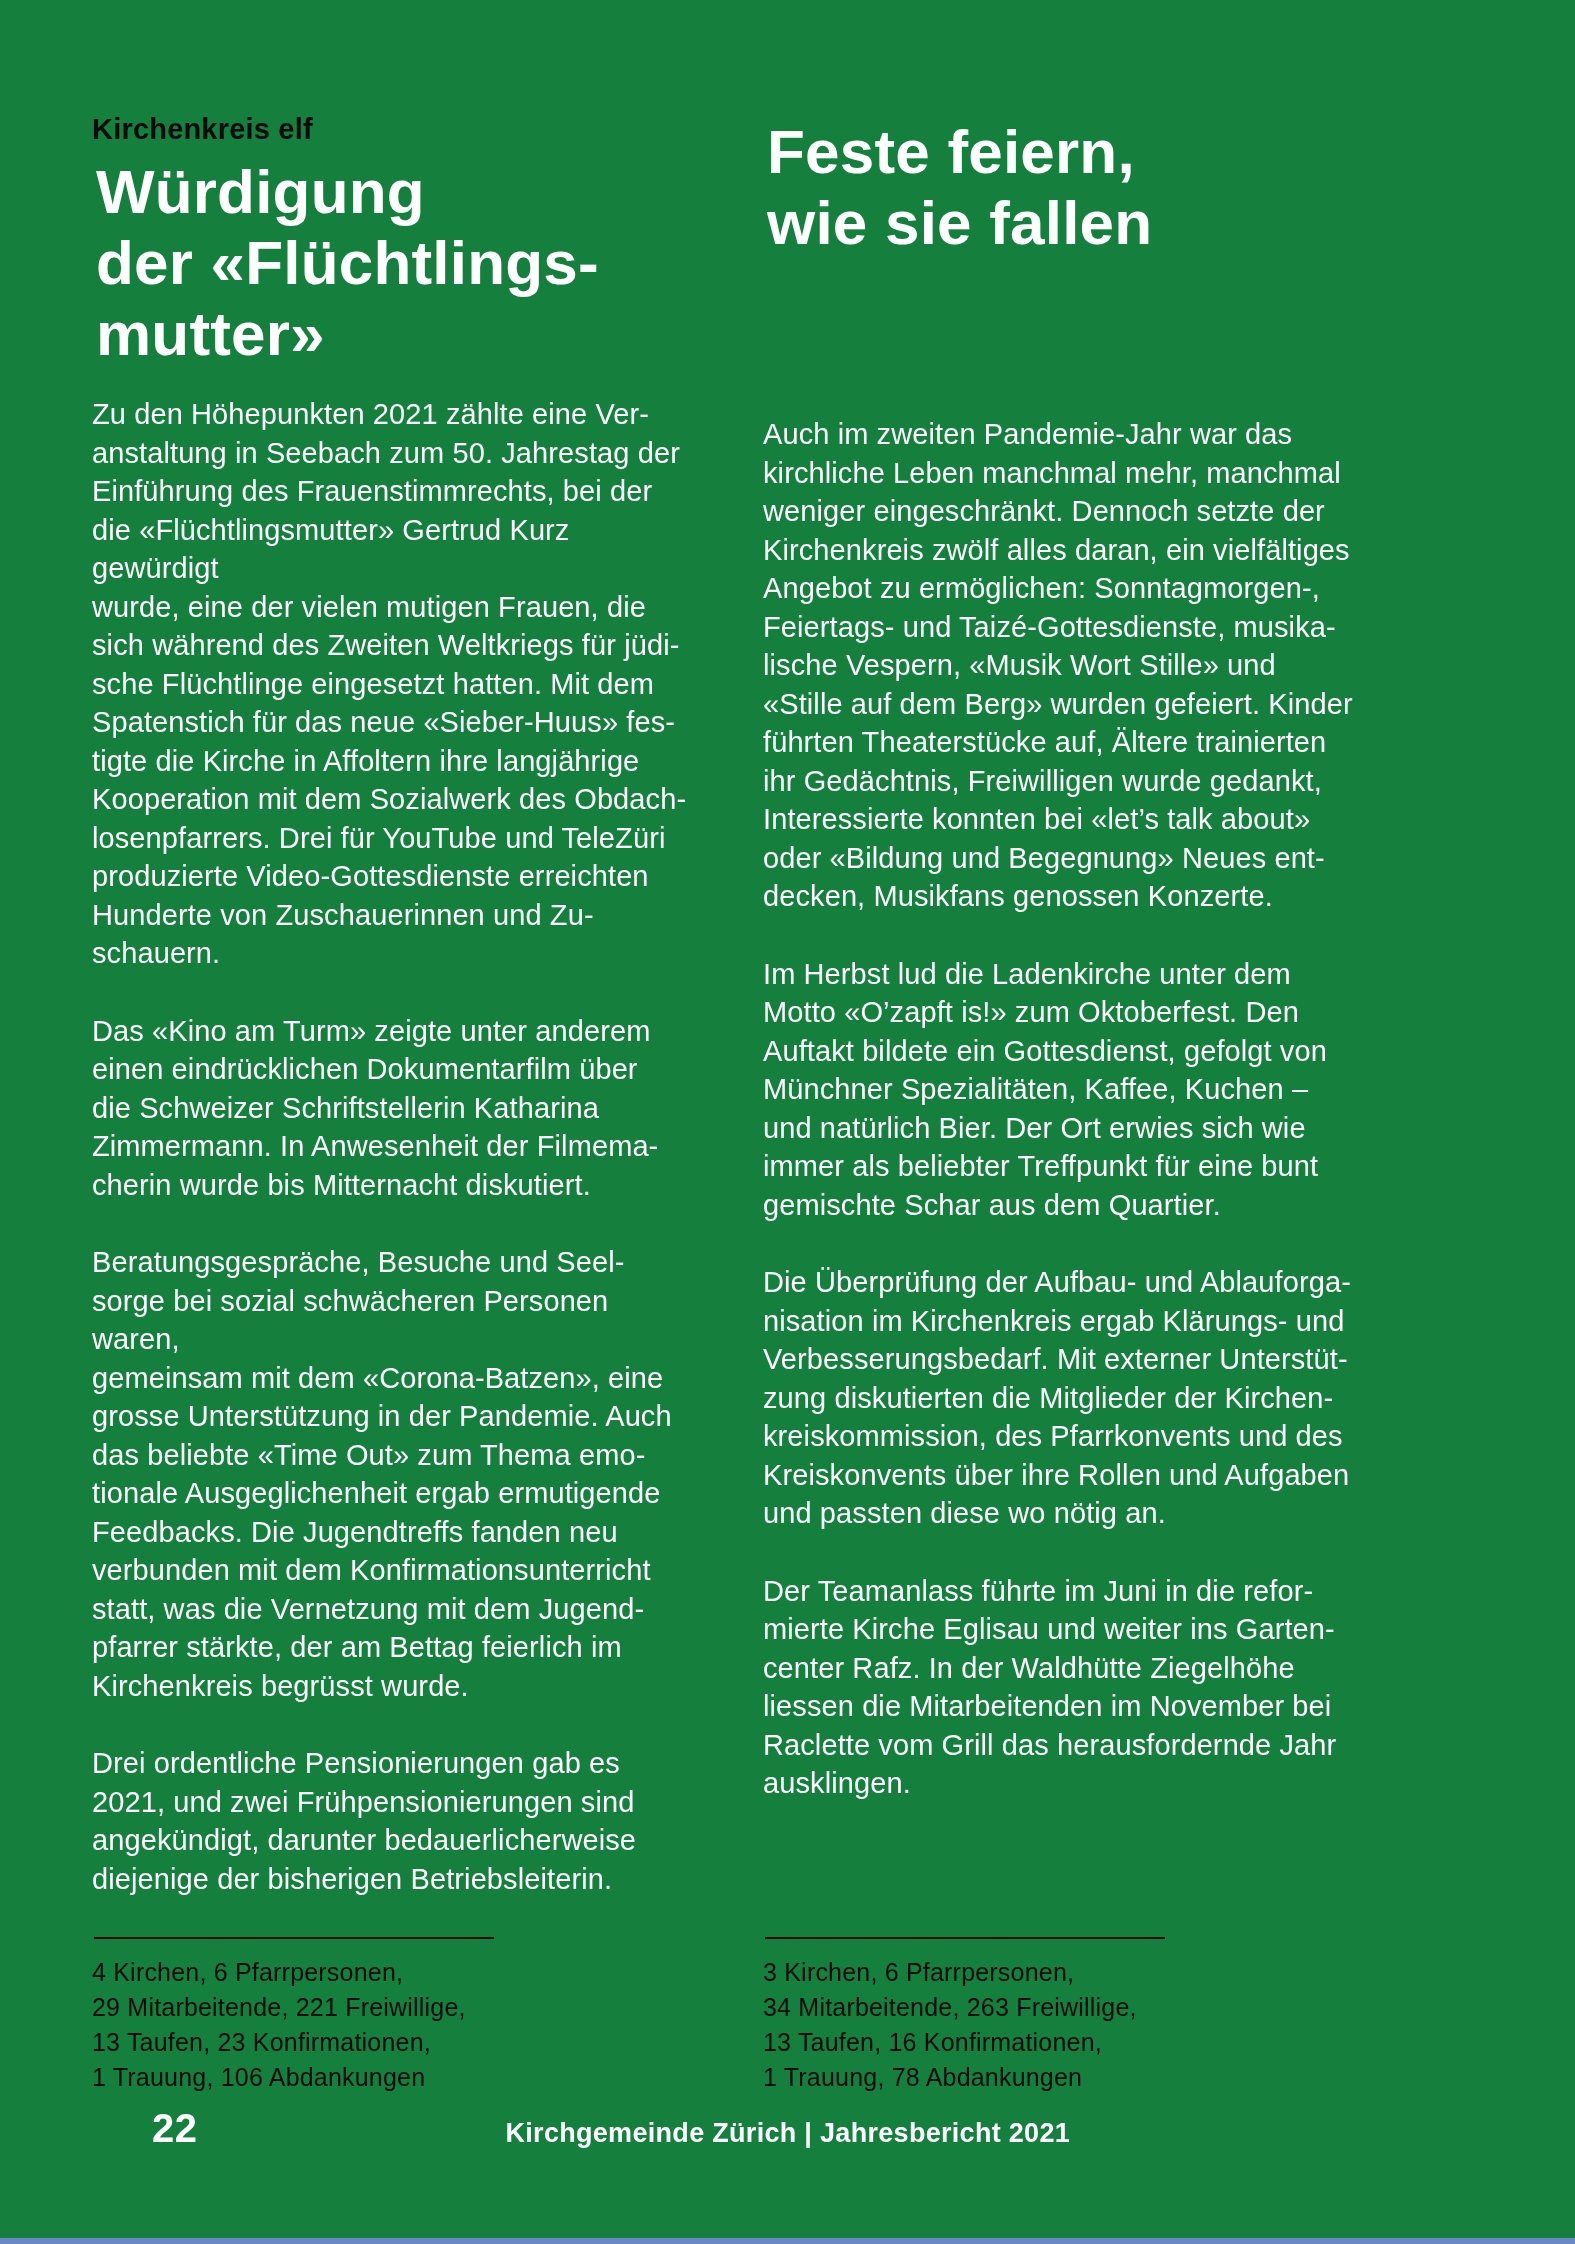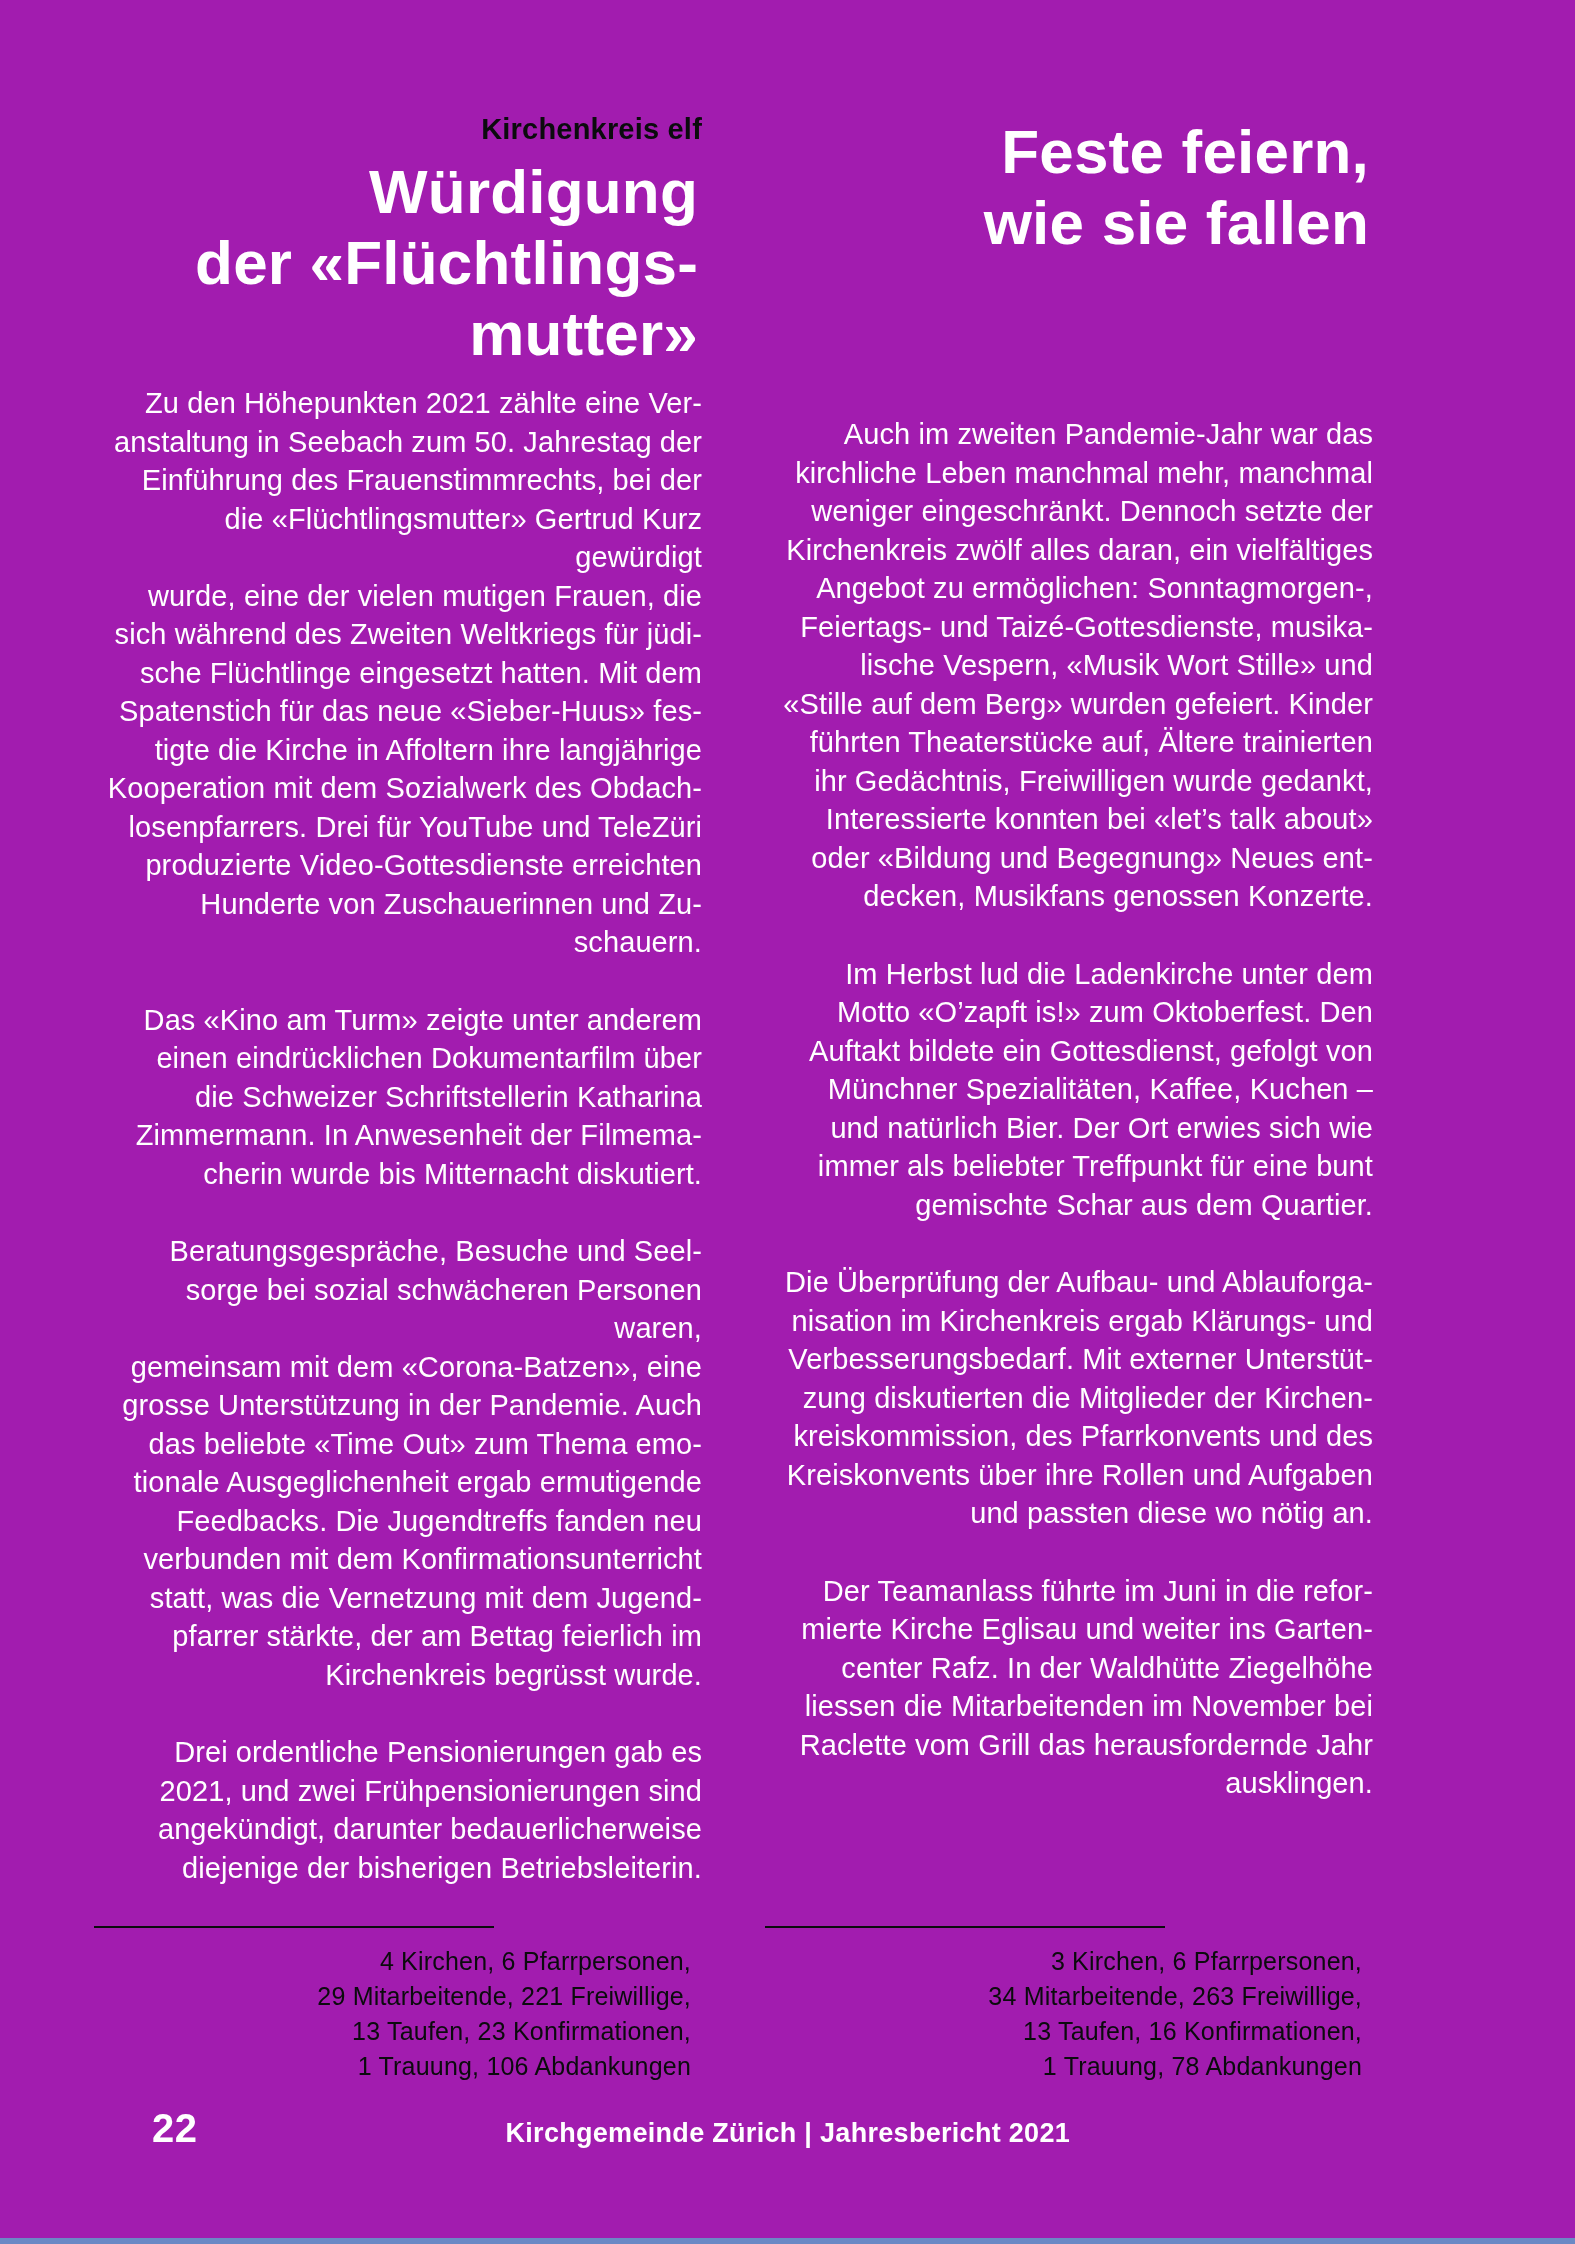--- a/index.html
+++ b/index.html
@@ -58,21 +58,21 @@
   .stats-block {
     margin-top: auto;
   }
   .stats-rule {
     border: none;
     border-top: 2px solid #0b0b0d;
     width: 400px;
     margin: 0 0 16px 2px;
   }
   .stats {
-    margin: 11px;
+    margin: 0;
     font-size: 25px;
     line-height: 35px;
     color: #0b0b0d;
     white-space: pre-line;
     letter-spacing: 0.2px;
   }
   .page-footer {
     position: absolute;
     left: 152px;
     right: 0;
@@ -97,21 +97,21 @@
     left: 0;
     bottom: 0;
     width: 100%;
     height: 6px;
     background: #6b89c5;
   }
 </style>
 </head>
 <body>
 
-<div class="page" style="background: #a21caf; text-align: right;">
+<div class="page" style="background: #15803d;">
 
   <div class="columns">
 
     <section class="article">
       <div class="article-head">
         <h3 class="kicker">Kirchenkreis elf</h3>
         <h1 class="title">Würdigung
 der «Flüchtlings-
 mutter»</h1>
       </div>

